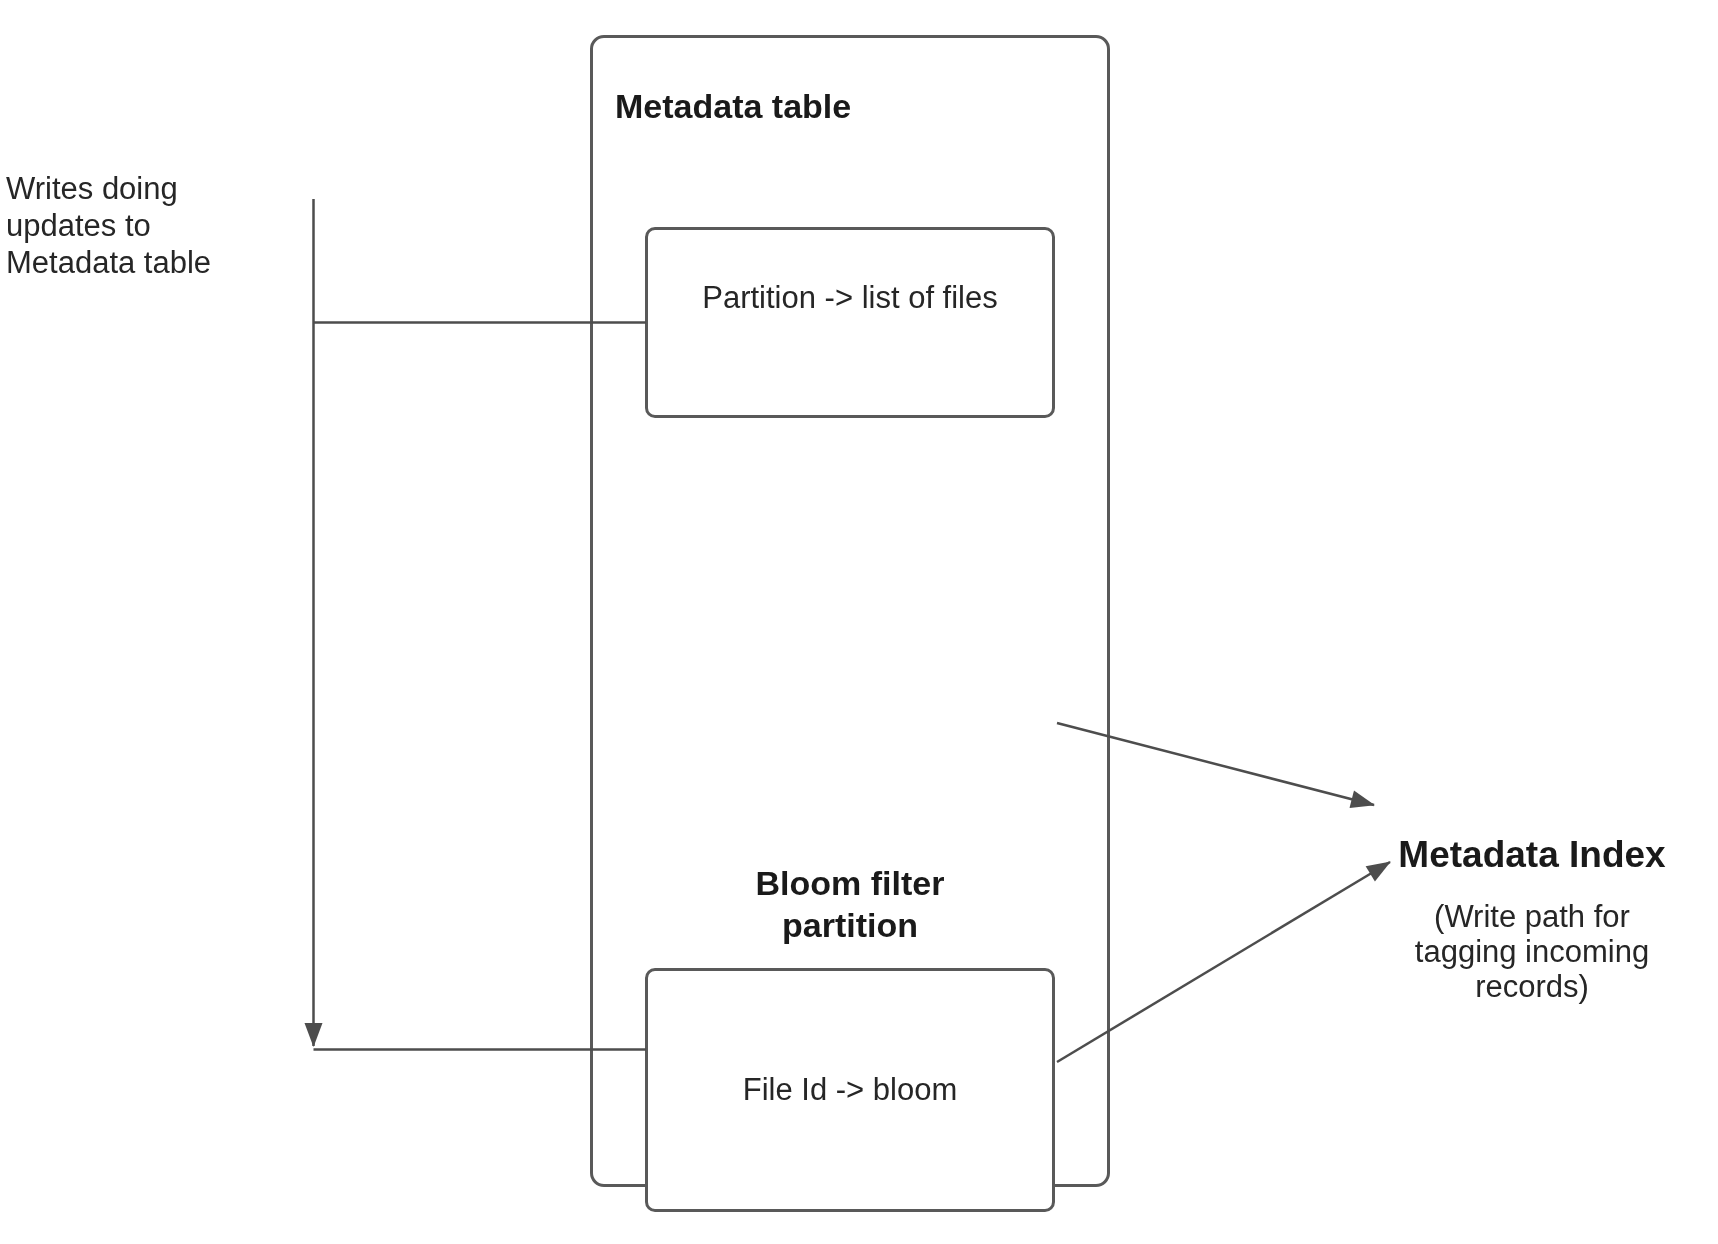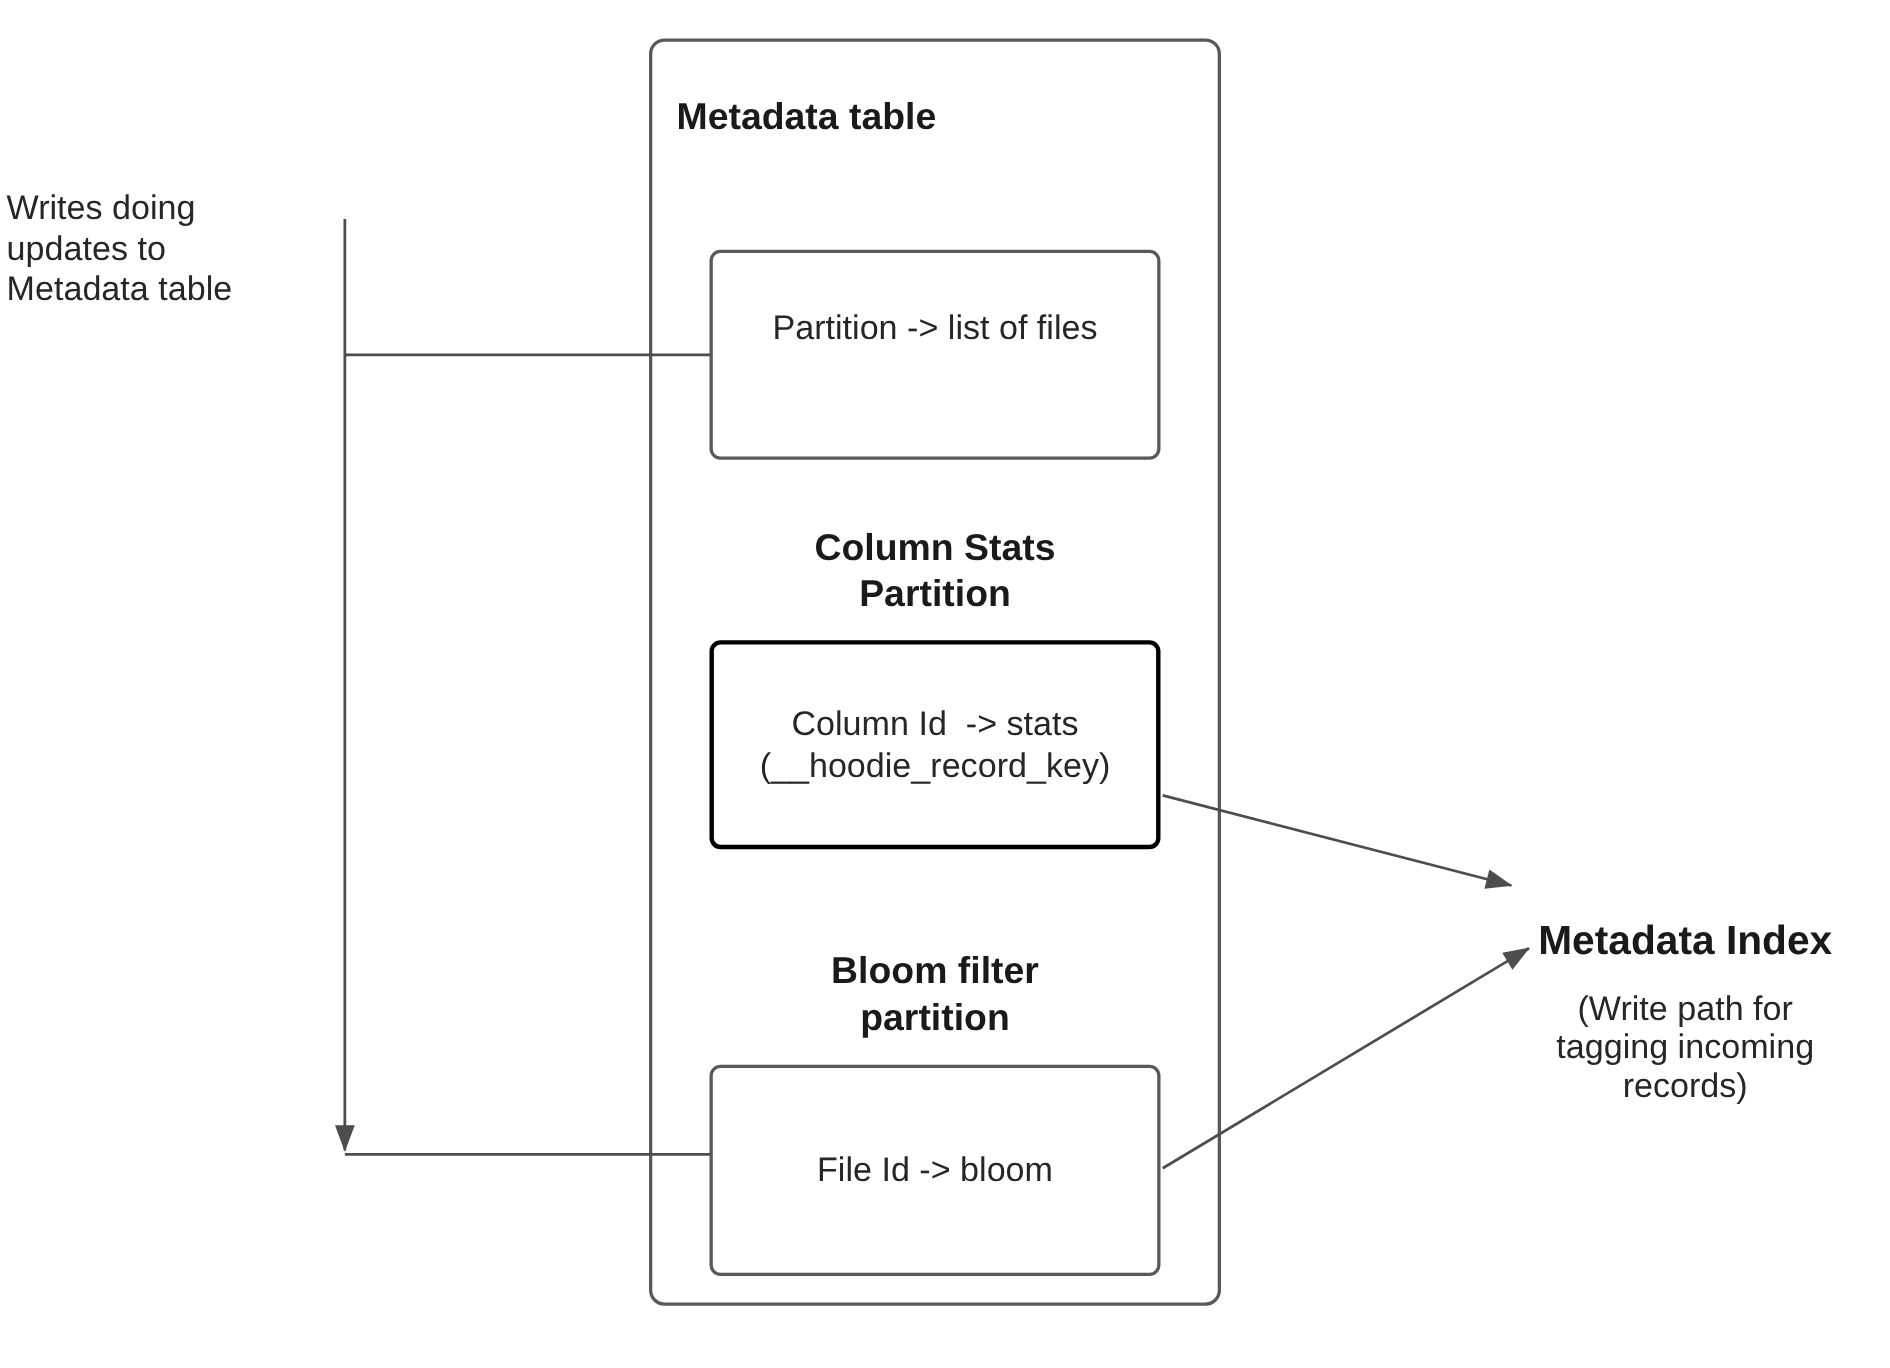--- a/index.html
+++ b/index.html
@@ -50,21 +50,21 @@
     position:absolute;
     left:645px;width:410px;
     border:3px solid var(--box-border,#595959);
     border-radius:10px;
     box-sizing:border-box;
     background:#ffffff;
     display:flex;align-items:center;justify-content:center;
   }
   .b-files{top:227px;height:191px;}
   .b-stats{top:582px;height:190px;border:4px solid var(--stats-border,#000000);}
-  .b-bloom{top:968px;height:192px;}
+  .b-bloom{top:968px;height:244px;}
   .body-text{
     font-size:31px;line-height:38px;
     text-align:center;
     white-space:pre-wrap;
   }
   .b-files .body-text{margin-bottom:50px;}
   .index-title{
     position:absolute;
     left:1372px;top:833px;width:320px;
     text-align:center;
@@ -99,31 +99,25 @@
 
 <div class="canvas">
 
   <div class="note">Writes doing
 updates to
 Metadata table</div>
 
   <div class="frame"></div>
   <div class="frame-title">Metadata table</div>
 
-  <div class="part-heading h-stats">Column Stats
-Partition</div>
   <div class="part-heading h-bloom">Bloom filter
 partition</div>
 
   <div class="inner-box b-files">
     <div class="body-text">Partition -&gt; list of files</div>
-  </div>
-  <div class="inner-box b-stats">
-    <div class="body-text">Column Id  -&gt; stats
-(__hoodie_record_key)</div>
   </div>
   <div class="inner-box b-bloom">
     <div class="body-text">File Id -&gt; bloom</div>
   </div>
 
   <div class="index-title">Metadata Index</div>
   <div class="index-caption">(Write path for
 tagging incoming
 records)</div>
 

